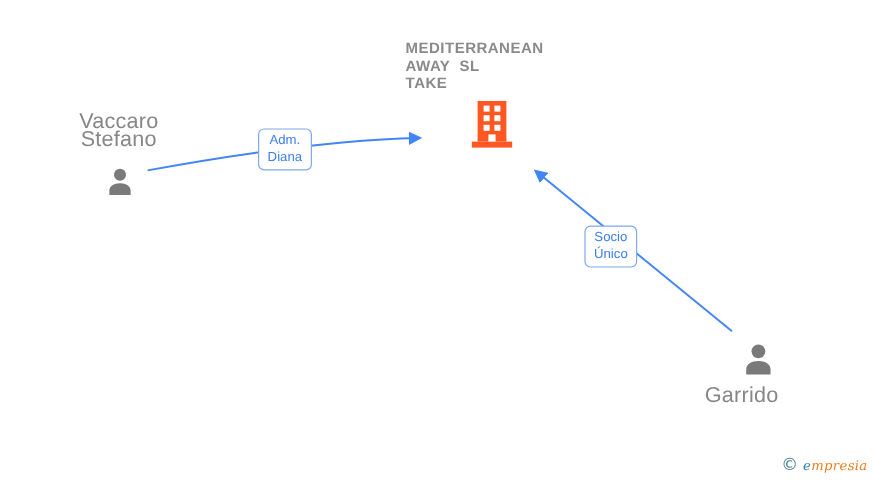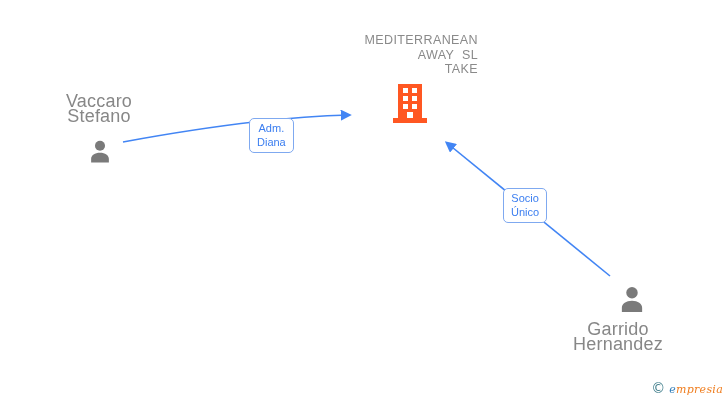--- a/index.html
+++ b/index.html
@@ -24,23 +24,23 @@
     text-align: center;
     letter-spacing: 0.2px;
   }
   .node-label span { display: block; }
   .company-title {
     position: absolute;
     left: 338px; top: 33px;
     width: 140px;
     color: #8a8a8a;
     font-size: 12.5px;
-    font-weight: normal;
+    font-weight: bold;
     line-height: 14.5px;
-    text-align: right;
+    text-align: left;
     letter-spacing: 0.4px;
     word-spacing: 4px;
   }
   .company-title span { display: block; }
   .person-icon { position: absolute; }
   .building-icon { position: absolute; left: 393px; top: 84px; }
   .role-box {
     position: absolute;
     background: #ffffff;
     border: 1.5px solid #7fa9f0;
@@ -50,22 +50,22 @@
     line-height: 14px;
     padding: 2px 7px 3px 7px;
     text-align: center;
     z-index: 2;
   }
   .role-box span { display: block; }
   .vaccaro-label { left: 49px; top: 94px; width: 100px; }
   .garrido-label { left: 568px; top: 322px; width: 100px; }
   .vaccaro-icon { left: 86px; top: 138px; }
   .garrido-icon { left: 616px; top: 284px; }
-  .adm-box { left: 215px; top: 118px; margin-left: 34px; }
-  .socio-box { left: 503px; top: 188px; }
+  .adm-box { left: 215px; top: 107px; }
+  .socio-box { left: 487px; top: 188px; }
   .watermark {
     position: absolute;
     right: 5px; bottom: 4px;
     display: flex;
     align-items: baseline;
     gap: 4px;
     cursor: pointer;
   }
   .wm-copy {
     color: #45818e;
@@ -137,21 +137,20 @@
   </div>
 
   <div class="person-icon garrido-icon">
     <svg width="32" height="32" viewBox="0 0 24 24">
       <circle cx="12" cy="6.6" r="4.3" fill="#7a7a7a"></circle>
       <path d="M12 12.6c-4.4 0-7.6 2.2-7.6 5.2V21h15.2v-3.2c0-3-3.2-5.2-7.6-5.2z" fill="#7a7a7a"></path>
     </svg>
   </div>
   <div class="node-label garrido-label">
     <span>Garrido</span>
-    <span>Hernandez</span>
   </div>
 
   <div class="watermark">
     <span class="wm-copy">©</span>
     <span class="wm-brand"><span class="wm-initial">e</span><span class="wm-rest">mpresia</span></span>
   </div>
 
 </div>
 
 </body></html>

